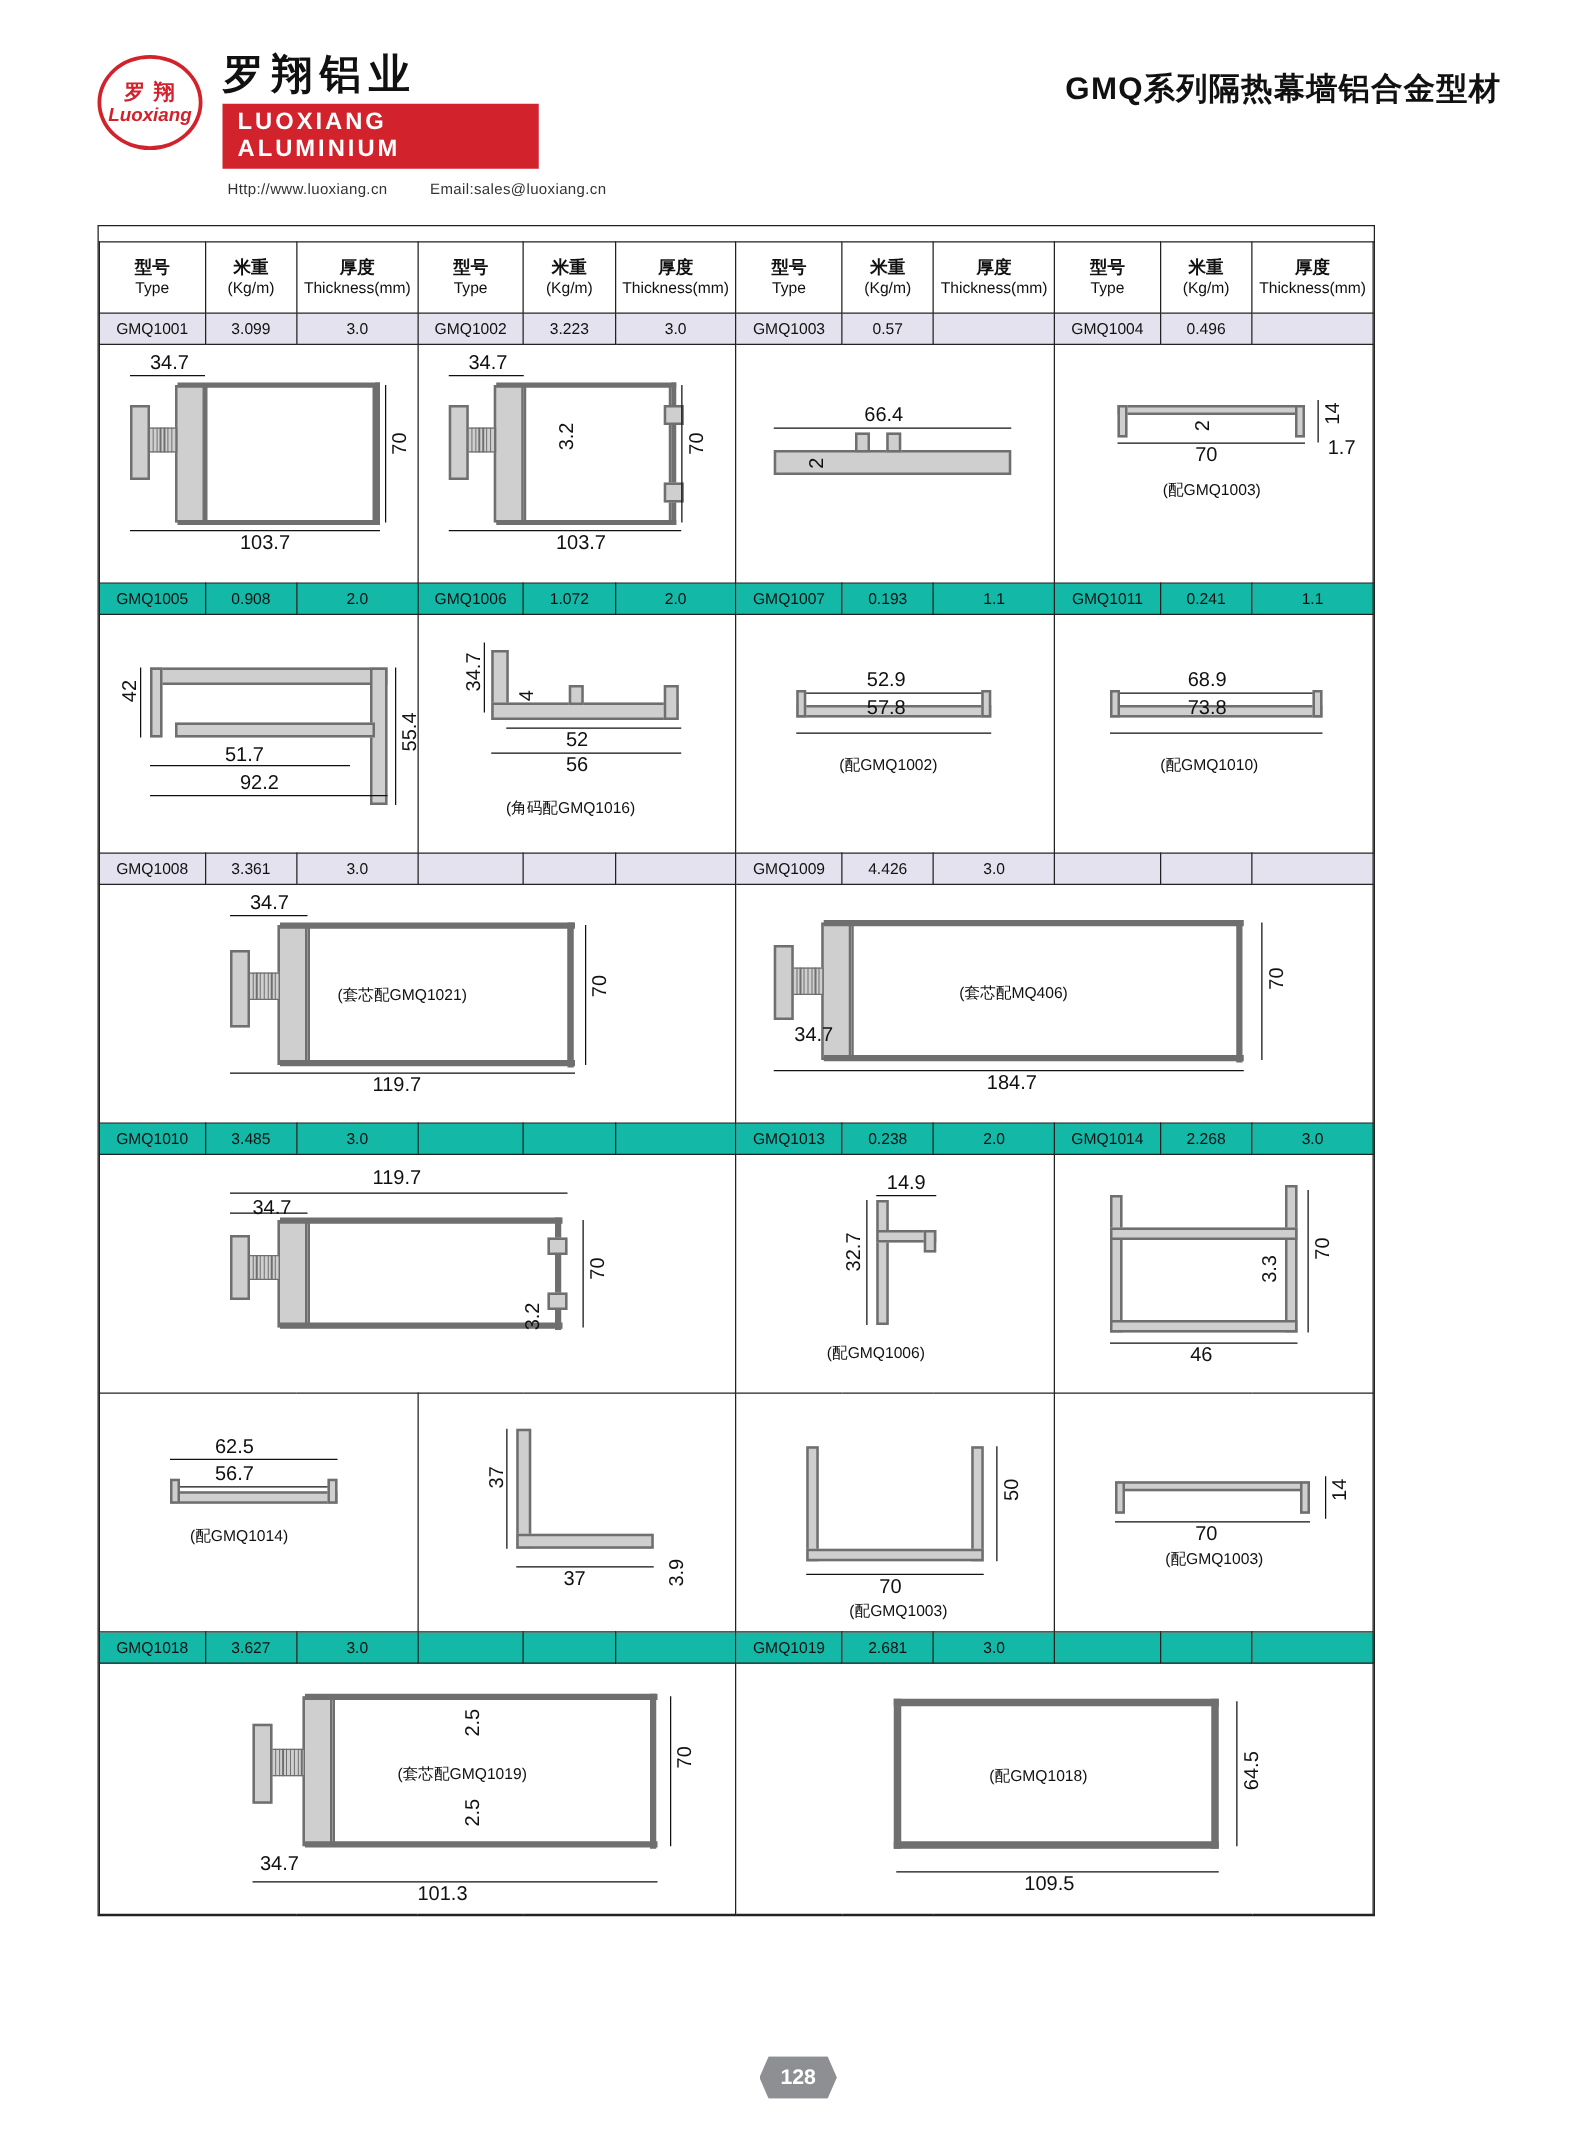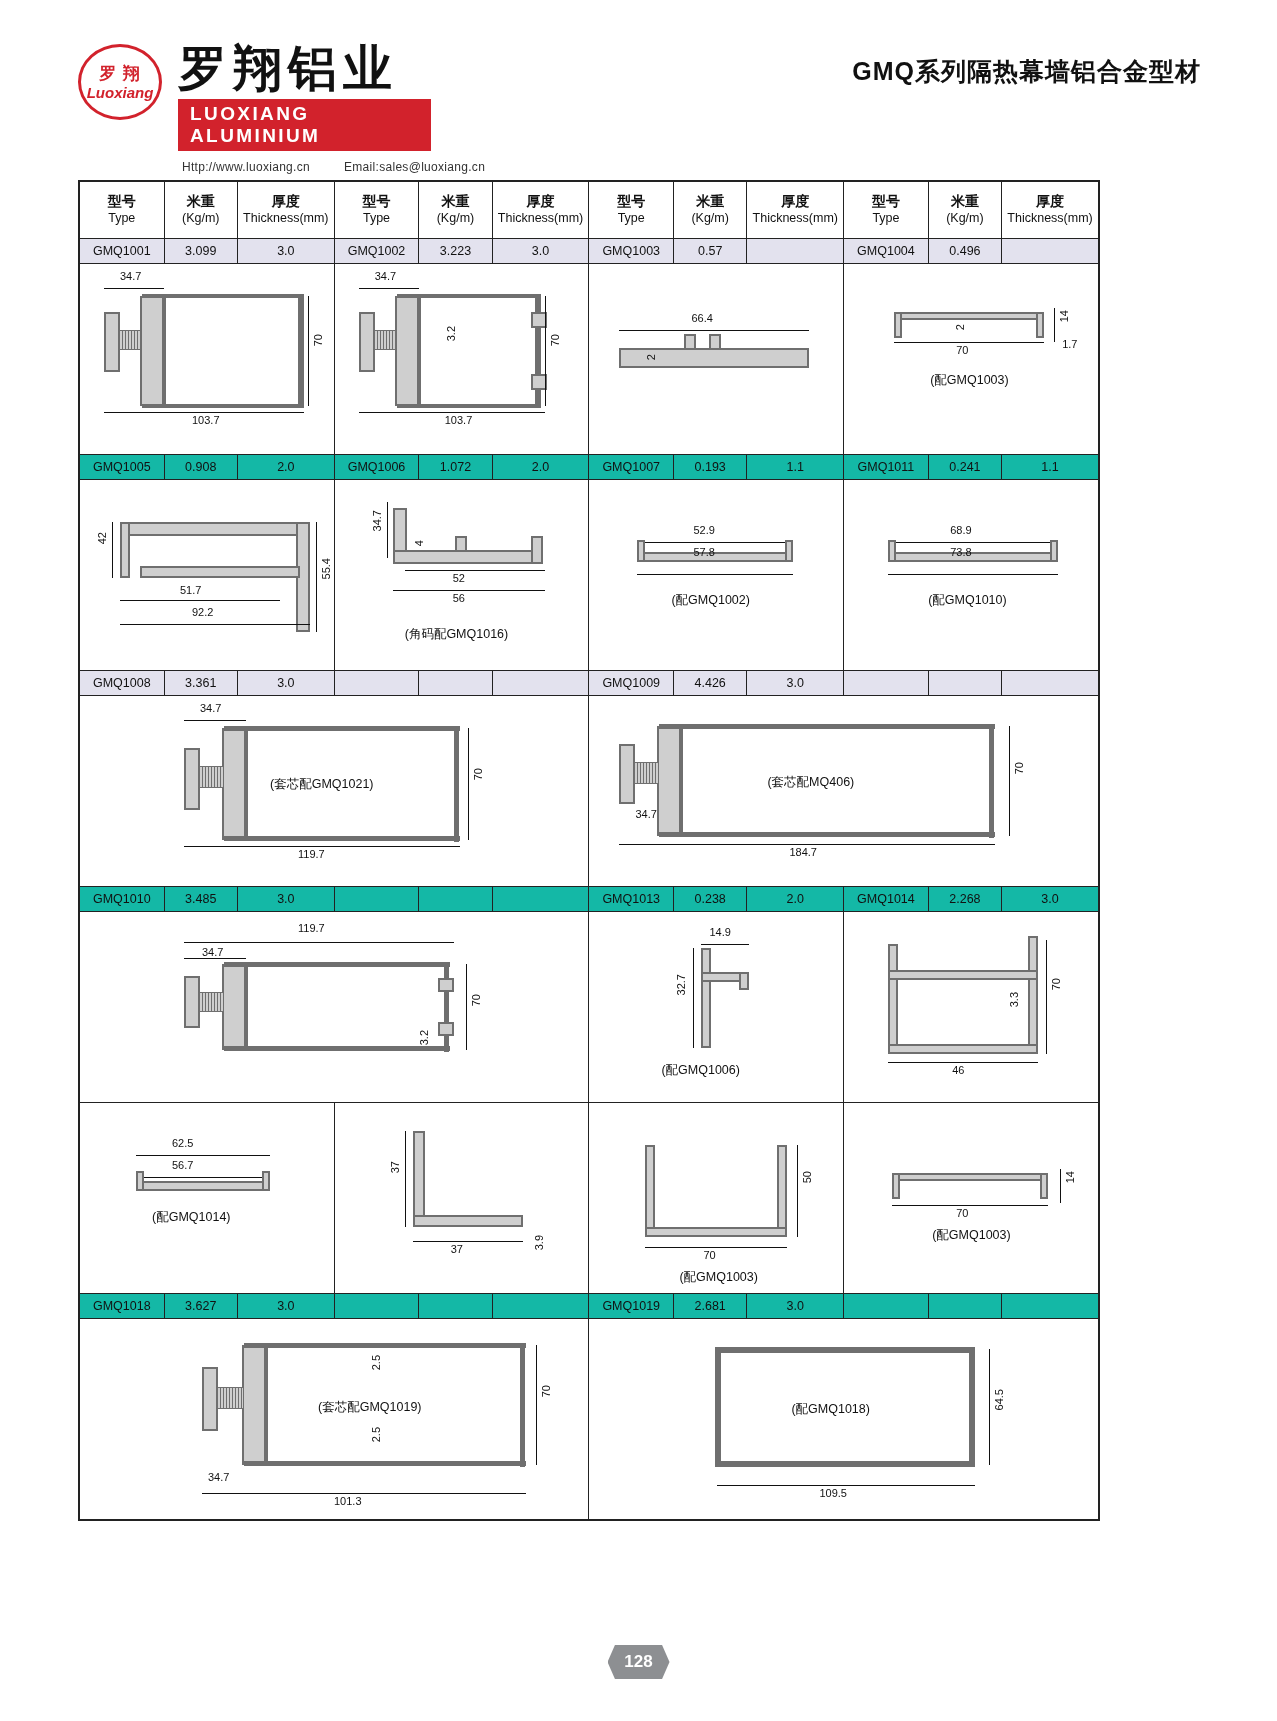--- a/index.html
+++ b/index.html
@@ -17,21 +17,21 @@
   .logo-seal{
     width:78px;height:70px;border-radius:50%;
     border:3px solid #d2222c;
     display:flex;flex-direction:column;align-items:center;justify-content:center;
     color:#d2222c;font-weight:bold;line-height:1;
     background:#fff;
   }
   .logo-seal .s1{font-size:17px;letter-spacing:1px;}
   .logo-seal .s2{font-size:15px;font-style:italic;margin-top:3px;}
   .logo-text{margin-left:16px;}
-  .logo-cn{font-size:49px;font-weight:bold;letter-spacing:6px;color:#111;line-height:1;font-family:Liberation Serif, serif;}
+  .logo-cn{font-size:33px;font-weight:bold;letter-spacing:6px;color:#111;line-height:1;font-family:Liberation Serif, serif;}
   .logo-en-bar{
     margin-top:6px;background:#d2222c;color:#fff;
     font-size:19px;font-weight:bold;letter-spacing:2.4px;
     padding:4px 10px 4px 12px;width:253px;box-sizing:border-box;
   }
   .logo-contact{
     margin-top:9px;font-size:12px;color:#333;letter-spacing:.3px;
     display:flex;gap:34px;padding-left:4px;
   }
   .hdr-right{position:absolute;right:76px;top:56px;text-align:right;width:640px;}
@@ -39,36 +39,36 @@
   .hdr-en-bar{
     margin-top:8px;background:#d2222c;color:#fff;font-size:13.5px;
     padding:5px 12px;text-align:center;letter-spacing:.2px;
   }
   
   .sheet{
     position:absolute;left:78px;top:180px;width:1022px;
     border:1px solid #222;box-sizing:border-box;
     background:#fff;
   }
-  table.grid{border-collapse:collapse;width:100%;table-layout:fixed;}
+  table.grid{border-collapse:collapse;width:100%;table-layout:fixed;margin-top:12px;}
   table.grid td{border:1px solid #222;padding:0;vertical-align:middle;}
   .hdr-cell{height:56px;text-align:center;background:#fff;line-height:1.25;}
   .hdr-cell .cn{font-size:14px;font-weight:bold;}
   .hdr-cell .en{font-size:12.5px;}
   .lbl{height:24px;text-align:center;font-size:12.5px;background:#fff;}
   .bandA{background:#e3e2ee;}
   .bandB{background:#14b8a6;}
   .fig{height:190px;position:relative;background:inherit;}
   .fig.tall{height:200px;}
   .figwrap{position:relative;width:100%;height:100%;}
   
   .prof{position:absolute;border:2px solid #6f6f6f;background:#cfcfcf;box-sizing:border-box;}
   .profline{position:absolute;background:#6f6f6f;}
   .hollow{position:absolute;border:2px solid #6f6f6f;background:#ffffff;box-sizing:border-box;}
-  .dim{position:absolute;font-size:11px;color:#111;white-space:nowrap;}
+  .dim{position:absolute;font-size:16px;color:#111;white-space:nowrap;}
   .dim.v{writing-mode:vertical-rl;transform:rotate(180deg);}
   .dline{position:absolute;background:#111;}
   .dline.h{height:1px;}
   .dline.v{width:1px;}
   .ctrnote{position:absolute;font-size:12.5px;color:#111;white-space:nowrap;}
   .thermal{position:absolute;background:repeating-linear-gradient(90deg,#6f6f6f 0 1px,#cfcfcf 1px 3px);border:1px solid #6f6f6f;box-sizing:border-box;}
   
   .pagenum{
     position:absolute;left:50%;transform:translateX(-50%);bottom:42px;
     width:62px;height:34px;background:#8d8f92;color:#fff;

